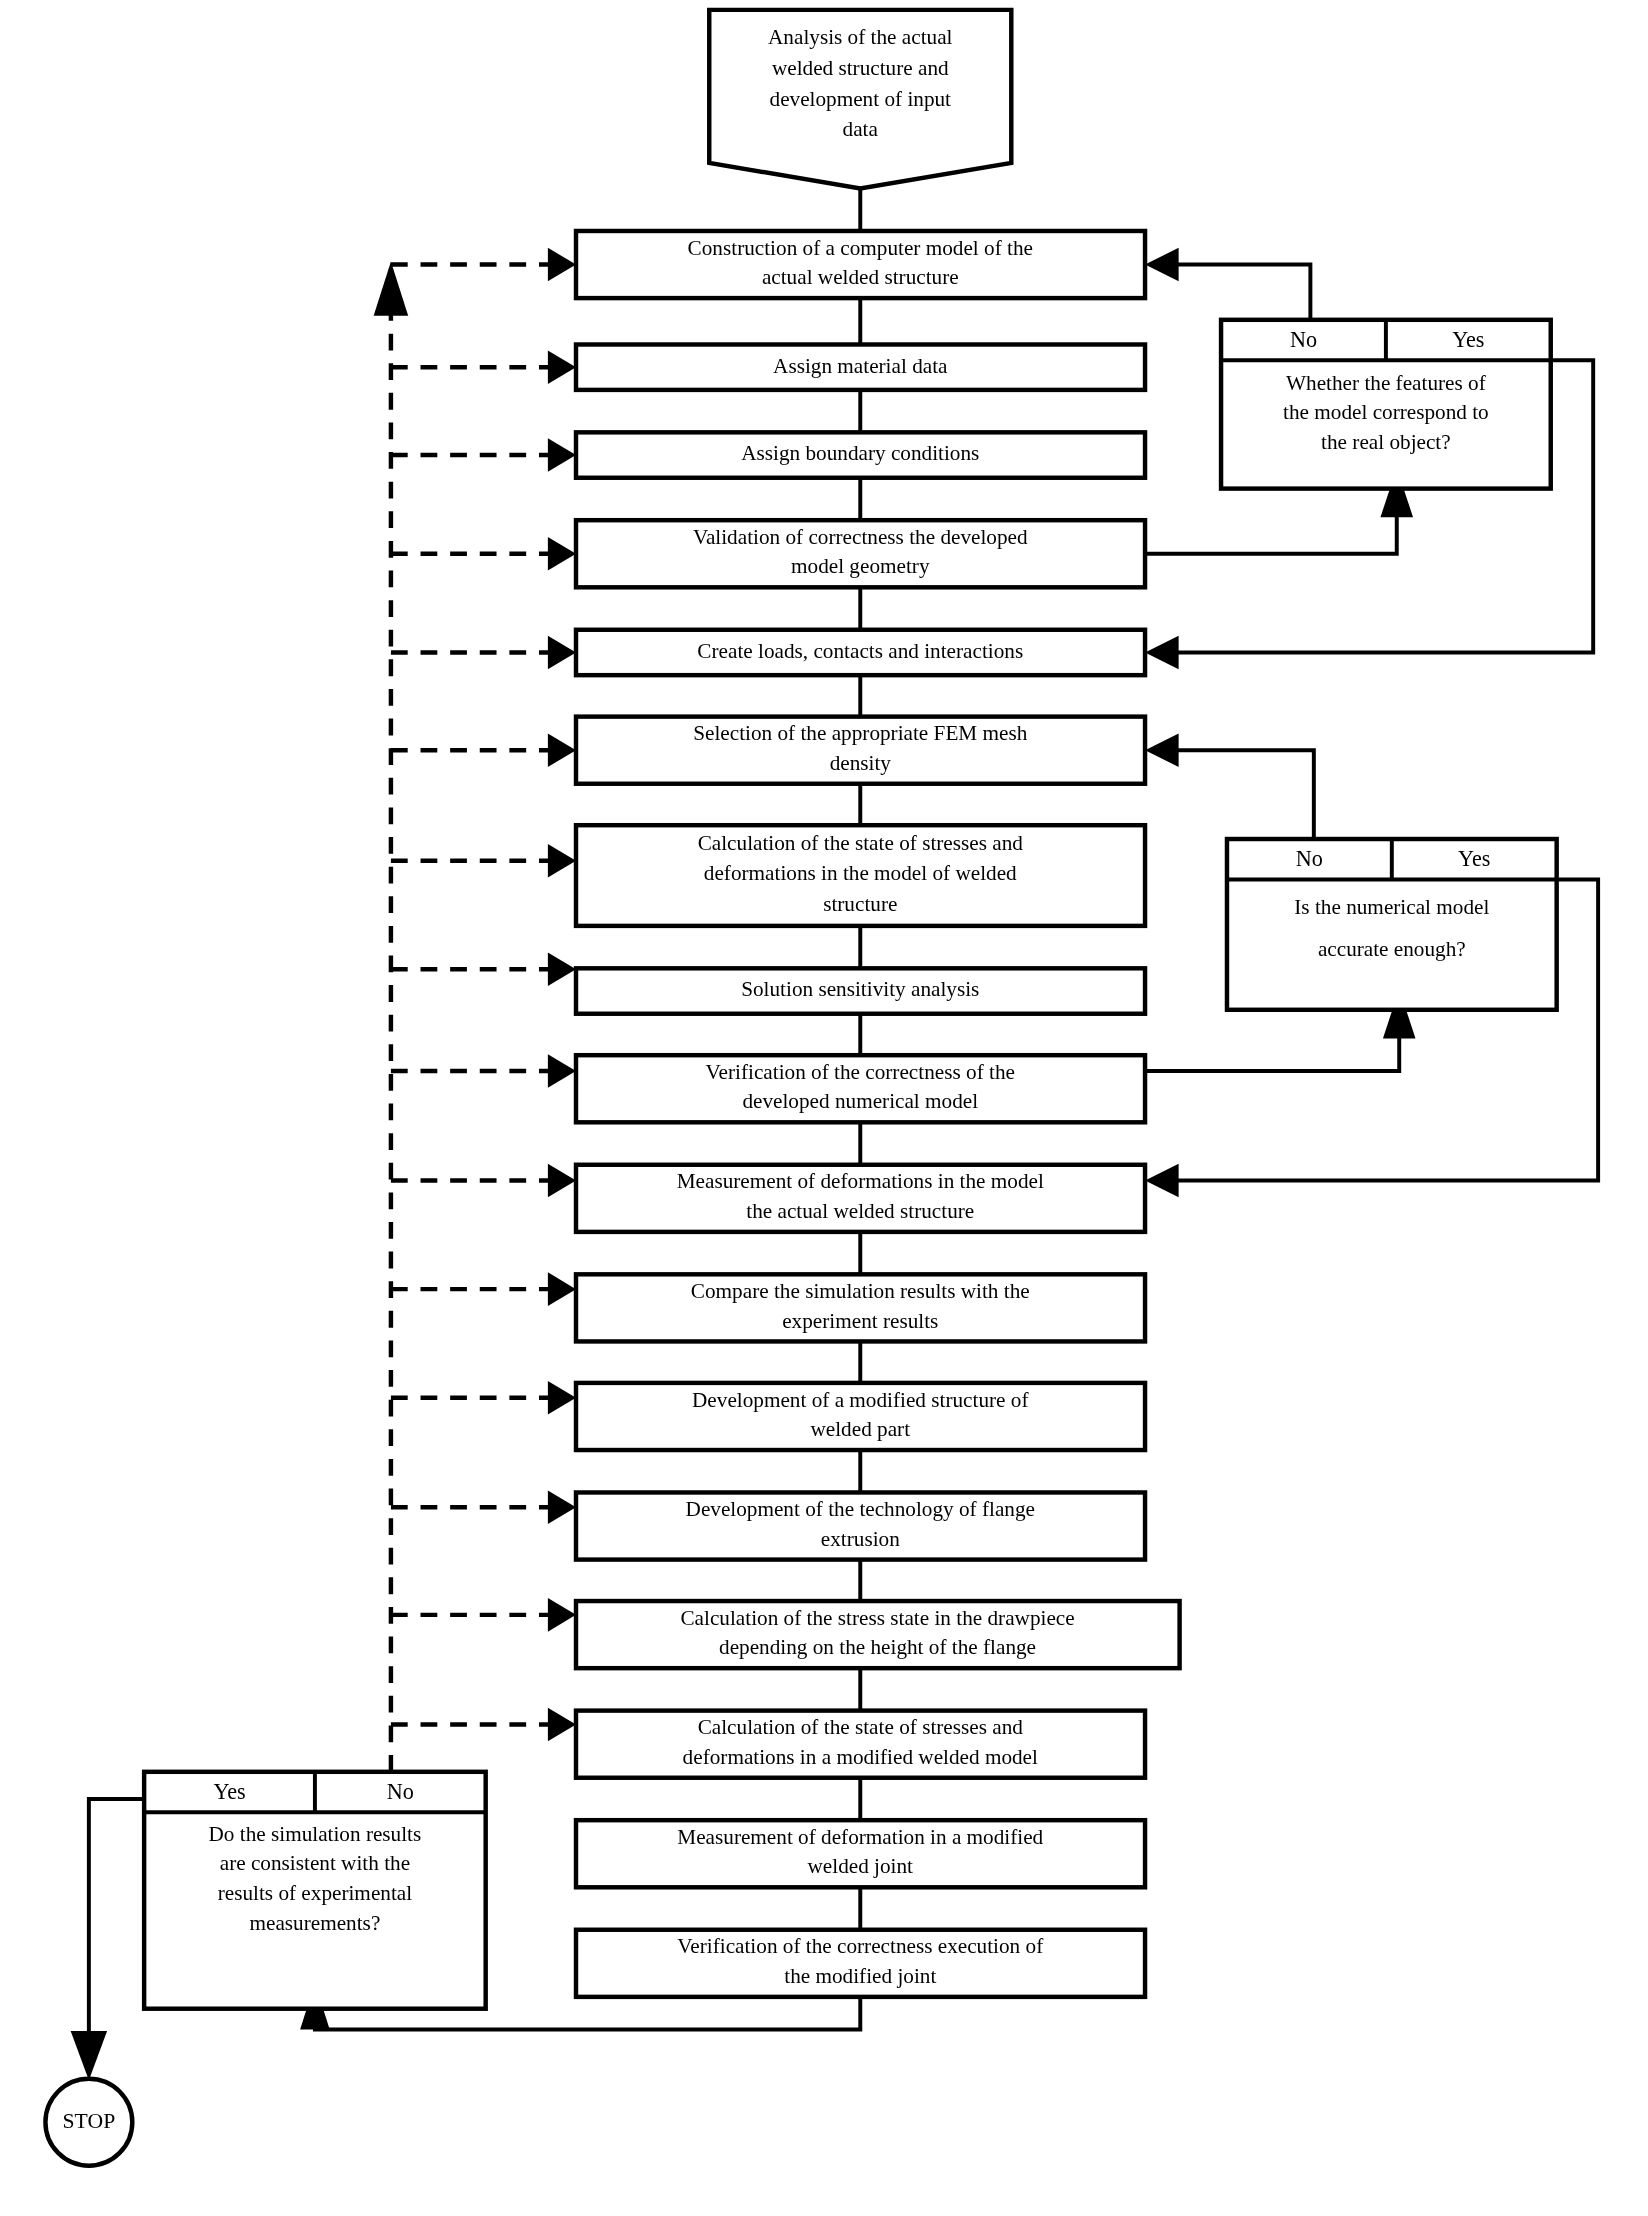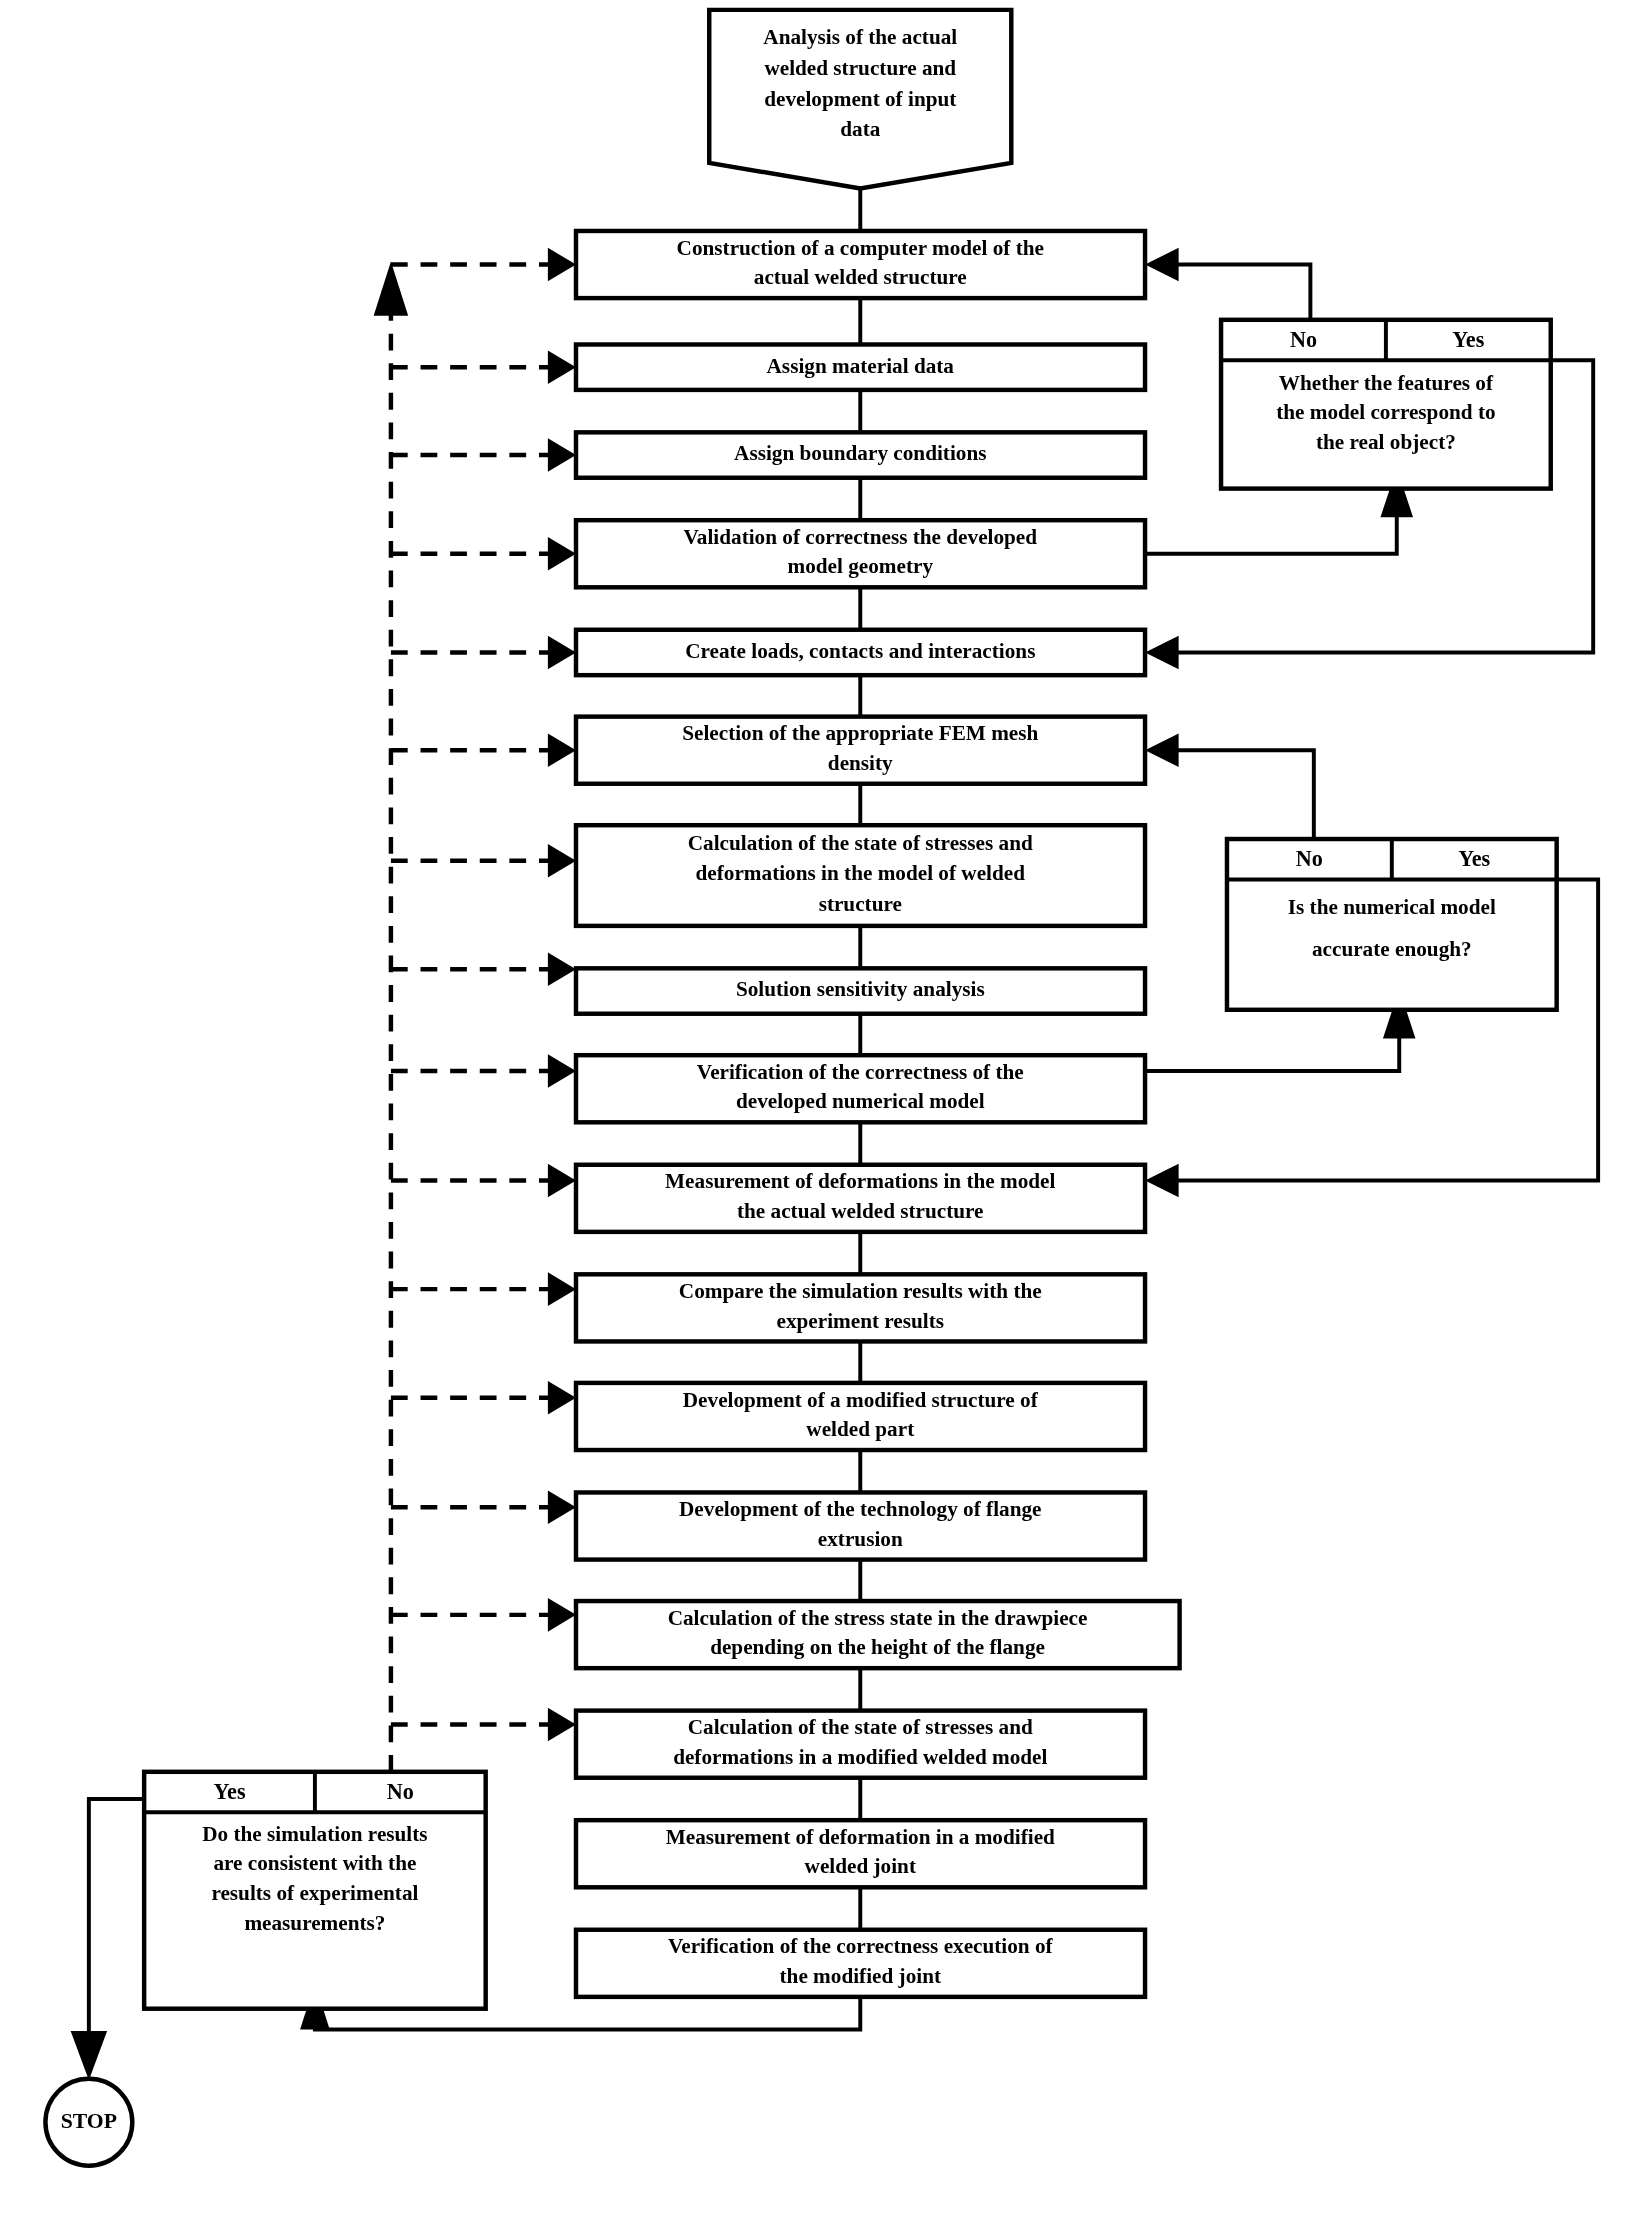--- a/index.html
+++ b/index.html
@@ -1,20 +1,20 @@
 <!DOCTYPE html>
 <html style="font-size:8px"><head>
 <meta charset="utf-8">
 <style>
   html,body{margin:0;padding:0;background:#ffffff;}
   body{
     font-family:"Liberation Serif","DejaVu Serif",serif;
     width:1648px;height:2216px;overflow:hidden;
   }
-  #stage{position:relative;width:1648px;height:2216px;background:#fff;font-weight:bold;}
+  #stage{position:relative;width:1648px;height:2216px;background:#fff;}
   svg#flow{position:absolute;left:0;top:0;width:1648px;height:2216px;display:block;}
   .box-fill{fill:#ffffff;stroke:#000000;stroke-width:9;}
   .conn{stroke:#000000;stroke-width:8;fill:none;}
   .conn-dash{stroke:#000000;stroke-width:9;fill:none;stroke-dasharray:34 26;}
   .divider{stroke:#000000;stroke-width:8;}
   .arrowhead{fill:#000000;stroke:none;}
   .lbl{
     font-family:"Liberation Serif","DejaVu Serif",serif;
     fill:#000000;
     font-size:43px;

